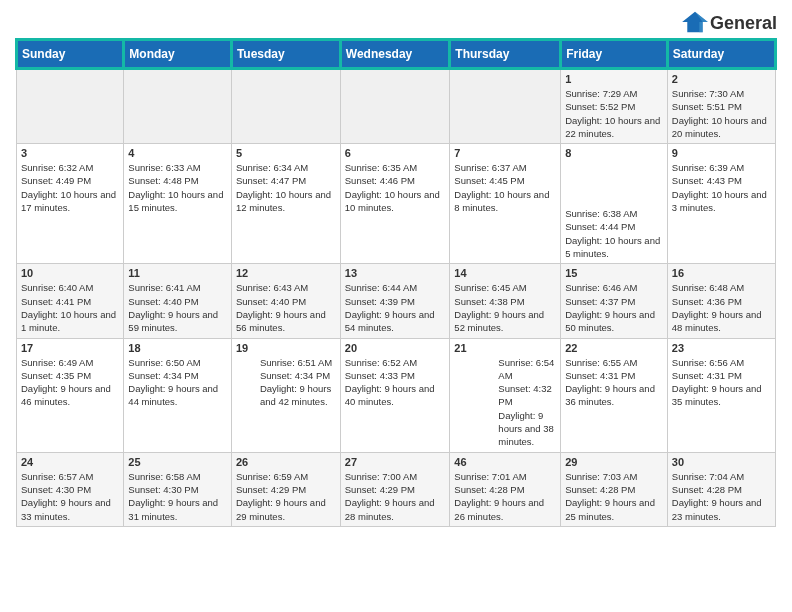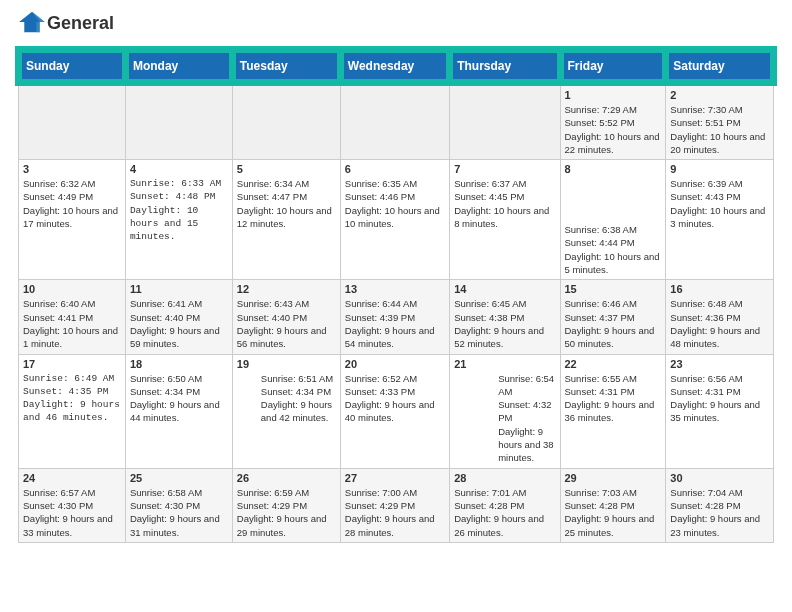--- a/index.html
+++ b/index.html
@@ -1,40 +1,40 @@
 <!DOCTYPE html>
 <html><head>
   <meta charset="utf-8">
   <style>
     * { box-sizing: border-box; margin: 0; padding: 0; }
     body { font-family: Arial, sans-serif; background: #fff; width: 792px; min-height: 612px; }
     
     .page { width: 792px; padding: 10px 15px; }
     
-    .header { display: flex; justify-content: flex-start; align-items: flex-start; margin-bottom: 8px; }
+    .header { display: flex; justify-content: flex-end; align-items: flex-start; }
     
     .logo { display: flex; align-items: center; }
     .logo-text { font-size: 18px; font-weight: bold; color: #333; line-height: 1.1; }
     .logo-blue { color: #1a6cb5; }
     .logo-icon { width: 30px; height: 24px; margin-left: 2px; }
     
     .title-block { text-align: right; }
     .month-title { font-size: 32px; font-weight: bold; color: #333; }
     .location { font-size: 15px; color: #555; margin-top: 2px; }
     
     .calendar { width: 100%; border-collapse: collapse; }
     
     .calendar th {
       background: #1a6cb5;
       color: white;
       font-size: 12px;
       font-weight: bold;
       padding: 6px 4px;
       text-align: left;
-      border: 7px solid #14b8a6;
+      border: 3px solid #14b8a6;
     }
     
     .calendar td {
       border: 1px solid #ccc;
       vertical-align: top;
       padding: 3px 4px;
       width: 113px;
       min-height: 80px;
       font-size: 10px;
       color: #333;
@@ -109,21 +109,21 @@
         </tr>
         <tr>
           <td>
             <span class="day-num">3</span>
             <div class="day-info" style="white-space: pre-line;">Sunrise: 6:32 AM
 Sunset: 4:49 PM
 Daylight: 10 hours and 17 minutes.</div>
           </td>
           <td>
             <span class="day-num">4</span>
-            <div class="day-info" style="white-space: pre-line; font-family: Liberation Mono, monospace;">Sunrise: 6:33 AM
+            <div class="day-info" style="white-space: pre-line;">Sunrise: 6:33 AM
 Sunset: 4:48 PM
 Daylight: 10 hours and 15 minutes.</div>
           </td>
           <td>
             <span class="day-num">5</span>
             <div class="day-info" style="white-space: pre-line;">Sunrise: 6:34 AM
 Sunset: 4:47 PM
 Daylight: 10 hours and 12 minutes.</div>
           </td>
           <td>
@@ -191,21 +191,21 @@
           <td>
             <span class="day-num">16</span>
             <div class="day-info" style="white-space: pre-line;">Sunrise: 6:48 AM
 Sunset: 4:36 PM
 Daylight: 9 hours and 48 minutes.</div>
           </td>
         </tr>
         <tr>
           <td>
             <span class="day-num">17</span>
-            <div class="day-info" style="white-space: pre-line; font-family: Liberation Mono, monospace;">Sunrise: 6:49 AM
+            <div class="day-info" style="white-space: pre-line;">Sunrise: 6:49 AM
 Sunset: 4:35 PM
 Daylight: 9 hours and 46 minutes.</div>
           </td>
           <td>
             <span class="day-num">18</span>
             <div class="day-info" style="white-space: pre-line;">Sunrise: 6:50 AM
 Sunset: 4:34 PM
 Daylight: 9 hours and 44 minutes.</div>
           </td>
           <td>
@@ -258,21 +258,21 @@
 Sunset: 4:29 PM
 Daylight: 9 hours and 29 minutes.</div>
           </td>
           <td>
             <span class="day-num">27</span>
             <div class="day-info" style="white-space: pre-line;">Sunrise: 7:00 AM
 Sunset: 4:29 PM
 Daylight: 9 hours and 28 minutes.</div>
           </td>
           <td>
-            <span class="day-num">28</span>
+            <span class="day-num">46</span>
             <div class="day-info" style="white-space: pre-line;">Sunrise: 7:01 AM
 Sunset: 4:28 PM
 Daylight: 9 hours and 26 minutes.</div>
           </td>
           <td>
             <span class="day-num">29</span>
             <div class="day-info" style="white-space: pre-line;">Sunrise: 7:03 AM
 Sunset: 4:28 PM
 Daylight: 9 hours and 25 minutes.</div>
           </td>

